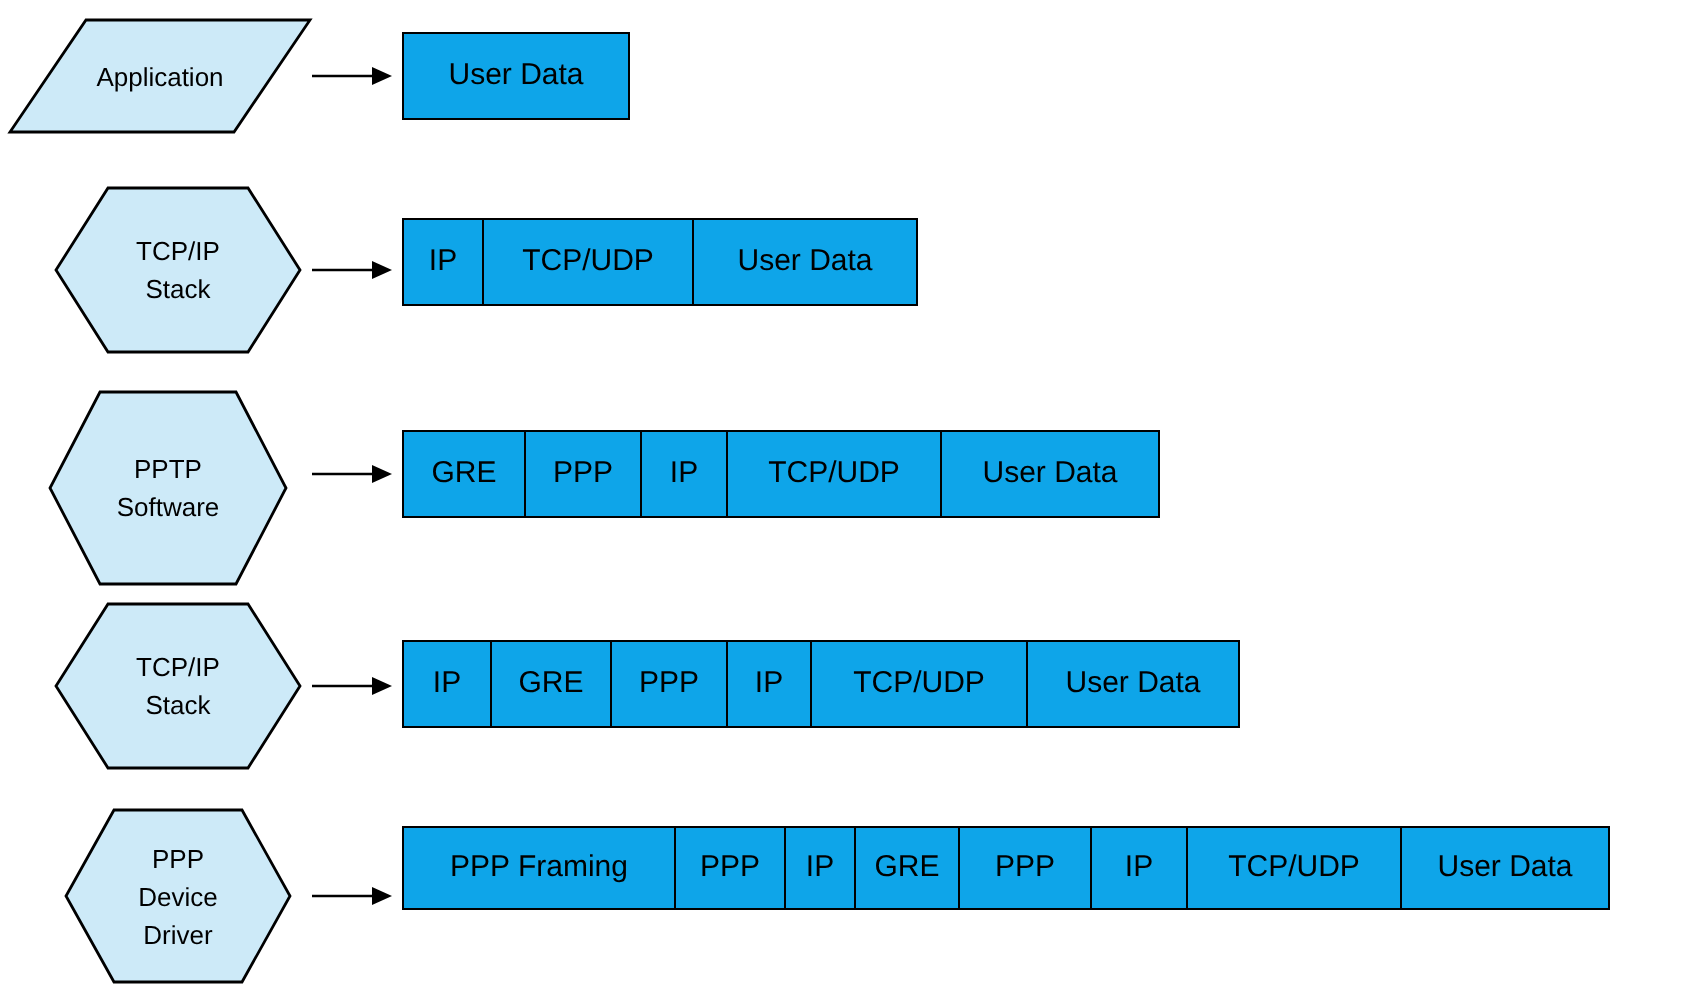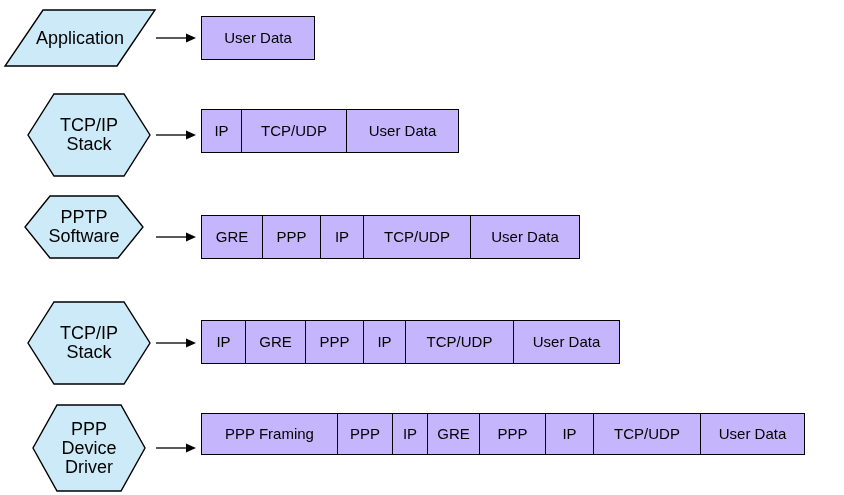--- a/index.html
+++ b/index.html
@@ -24,21 +24,21 @@
   }
 
   
   .stage {
     position: absolute;
     display: flex;
     align-items: center;
     justify-content: center;
     box-sizing: border-box;
     text-align: center;
-    font-size: 18px;
+    font-size: 13px;
     line-height: 19px;
     color: #000;
     white-space: pre-line;
   }
   .stage svg {
     position: absolute;
     left: 0; top: 0;
     width: 100%;
     height: 100%;
     overflow: visible;
@@ -67,21 +67,21 @@
   }
   .cell {
     box-sizing: border-box;
     display: flex;
     align-items: center;
     justify-content: center;
     border-right: 1px solid #000000;
     font-size: 15px;
     line-height: 18px;
     color: #000000;
-    background: #c4b5fd;
+    background: #0ea5e9;
     white-space: nowrap;
     overflow: hidden;
   }
   .cell:last-child { border-right: none; }
 </style>
 </head>
 <body>
 
 <div id="diagram">
     <div class="stage" style="left: 5px; top: 10px; width: 150px; height: 56px;"><svg viewBox="0 0 150 56" preserveAspectRatio="none">
@@ -104,21 +104,21 @@
       <svg width="40" height="12" viewBox="0 0 40 12">
         <line x1="0" y1="6" x2="31" y2="6" stroke="#000000" stroke-width="1.3"></line>
         <polygon points="30,1.5 40,6 30,10.5" fill="#000000"></polygon>
       </svg>
     </div>
     <div class="packet" style="left: 201px; top: 109px; height: 44px;">
       <div class="cell" style="width: 40px;">IP</div>
       <div class="cell" style="width: 105px;">TCP/UDP</div>
       <div class="cell" style="width: 111px;">User Data</div>
     </div>
-    <div class="stage" style="left: 25px; top: 196px; width: 118px; height: 62px;"><svg viewBox="0 0 118 82" preserveAspectRatio="none">
+    <div class="stage" style="left: 25px; top: 196px; width: 118px; height: 96px;"><svg viewBox="0 0 118 82" preserveAspectRatio="none">
         <polygon points="25,0 93,0 118,41 93,82 25,82 0,41" fill="#cdeaf8" stroke="#000000" stroke-width="1.4" vector-effect="non-scaling-stroke"></polygon>
       </svg><span class="stage-label">PPTP
 Software</span></div>
     <div class="arrow" style="left: 156px; top: 231px; width: 40px;">
       <svg width="40" height="12" viewBox="0 0 40 12">
         <line x1="0" y1="6" x2="31" y2="6" stroke="#000000" stroke-width="1.3"></line>
         <polygon points="30,1.5 40,6 30,10.5" fill="#000000"></polygon>
       </svg>
     </div>
     <div class="packet" style="left: 201px; top: 215px; height: 44px;">

